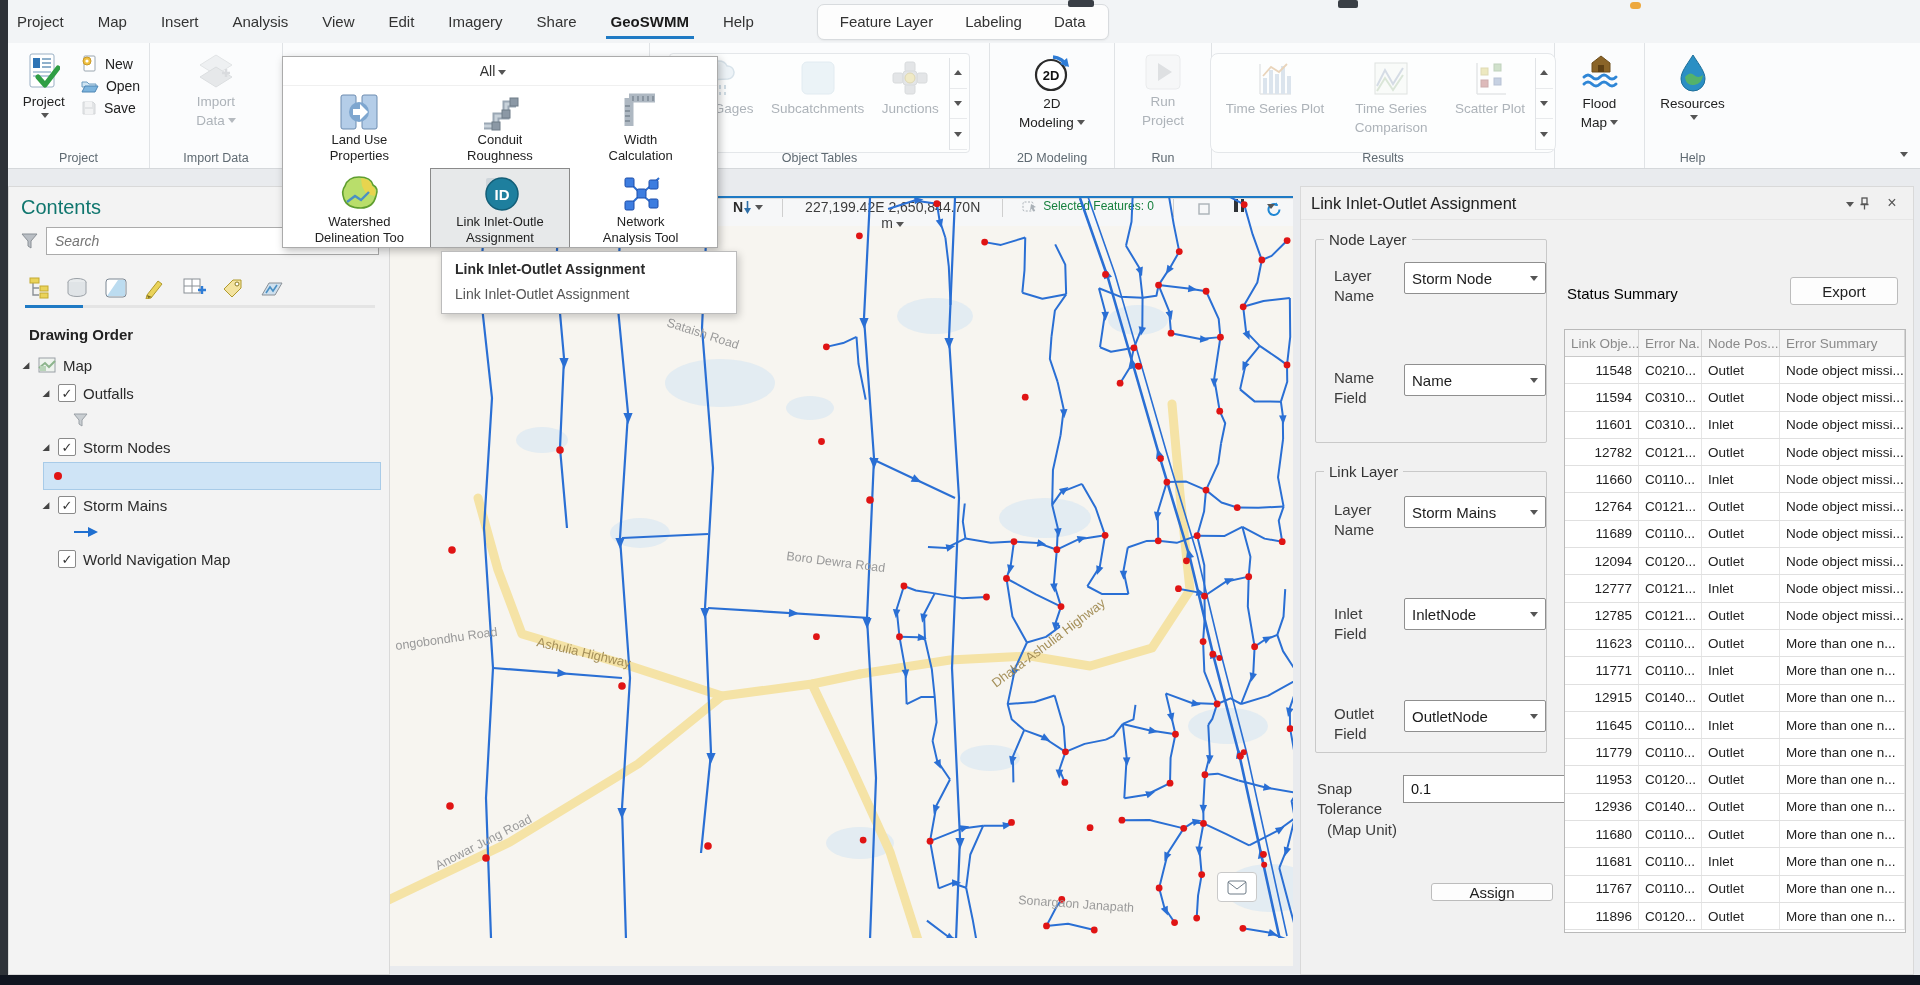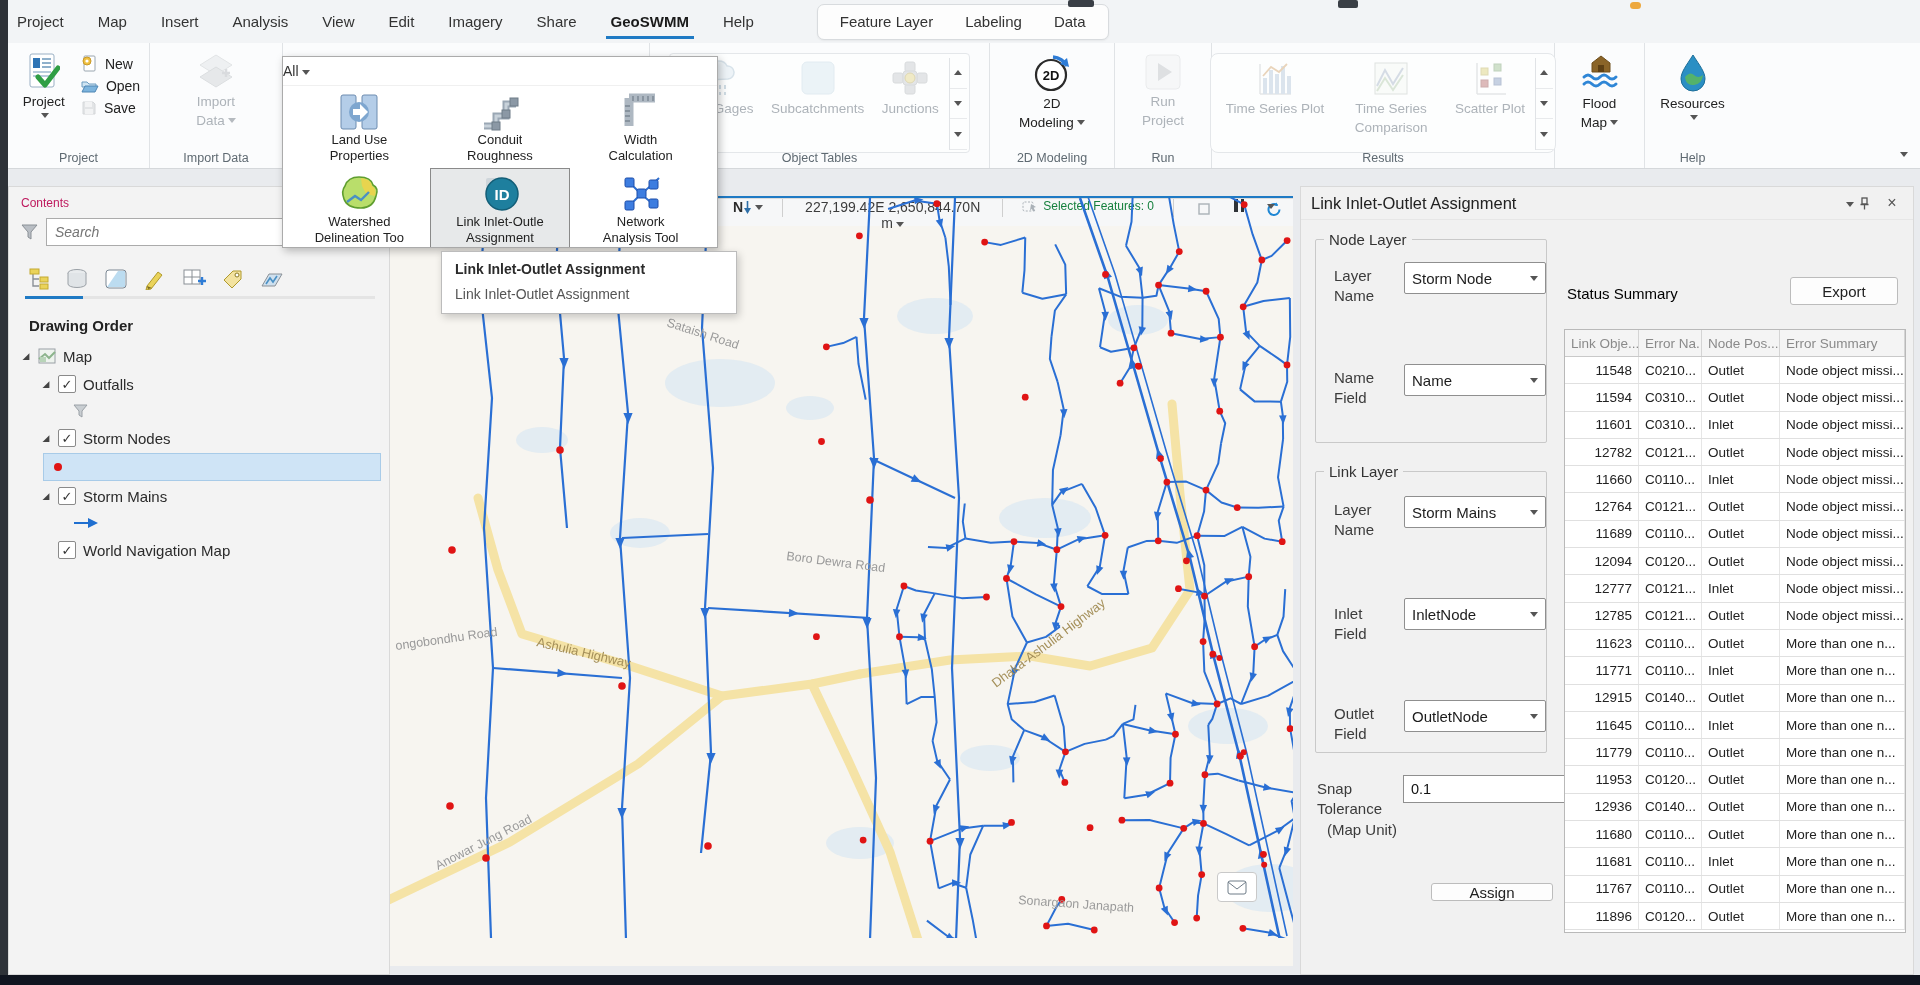--- a/index.html
+++ b/index.html
@@ -29,35 +29,35 @@
   .dis .car{border-top-color:#b5babf;}
   .smallbtns{display:flex;flex-direction:column;gap:6px;margin-left:10px;padding-top:4px;}
   .sbtn{display:flex;align-items:center;gap:7px;font-size:14px;color:#222;}
   .scrollstrip{width:17px;border-left:1px solid #e0e3e6;display:flex;flex-direction:column;height:92px;margin-left:4px;}
   .scrollstrip div{flex:1;display:flex;align-items:center;justify-content:center;border-bottom:1px solid #e8eaec;color:#555;}
   .scar{width:0;height:0;border-left:4px solid transparent;border-right:4px solid transparent;}
   .scar.up{border-bottom:5px solid #555;} .scar.dn{border-top:5px solid #555;}
   #ribbon-collapse{right:12px;top:152px;color:#555;}
   
   #flyout{left:282px;top:56px;width:434px;height:190px;background:#fff;border:1px solid #ababab;box-shadow:2px 3px 8px rgba(0,0,0,.25);z-index:40;overflow:hidden;}
-  #flyout .fl-top{height:28px;display:flex;justify-content:flex-start;align-items:center;padding-right:14px;border-bottom:1px solid #f0f0f0;font-size:14px;color:#333;}
+  #flyout .fl-top{height:28px;display:flex;justify-content:center;align-items:center;padding-right:14px;border-bottom:1px solid #f0f0f0;font-size:14px;color:#333;}
   .fl-grid{display:grid;grid-template-columns:1fr 1fr 1fr;padding:0 6px;}
   .fl-cell{display:flex;flex-direction:column;align-items:center;padding:5px 2px 4px;font-size:13px;line-height:1.2;text-align:center;color:#222;border:1px solid transparent;}
   .fl-cell .cap{white-space:nowrap;overflow:hidden;max-width:126px;}
   .fl-cell.sel{background:#e7e9ea;border:1px solid #8a8a8a;}
   
   #tooltip{left:441px;top:251px;width:268px;background:#fff;border:1px solid #bcbcbc;box-shadow:2px 3px 8px rgba(0,0,0,.2);z-index:50;padding:9px 13px 11px;}
   #tooltip .tt-title{font-size:14px;font-weight:bold;color:#2b2b2b;}
   #tooltip .tt-sub{font-size:14px;color:#555;margin-top:9px;}
   
   #left-edge{left:0;top:0;width:8px;height:985px;background:#2e3238;}
   #taskbar-strip{left:0;top:975px;width:1920px;height:10px;background:#10141f;z-index:60;}
   
   #contents{left:8px;top:186px;width:382px;height:789px;background:#f3f3f3;border:1px solid #d9d9d9;box-sizing:border-box;}
-  #contents .c-title{font-size:12px;color:#be185d;padding:9px 0 4px 12px;}
+  #contents .c-title{font-size:20px;color:#0f766e;padding:9px 0 4px 12px;}
   #contents .c-title-car{position:absolute;right:14px;top:16px;}
   .searchrow{display:flex;align-items:center;gap:8px;padding:4px 10px 6px 12px;}
   .searchrow input{flex:1;height:26px;border:1px solid #ababab;background:#fff;font-size:14px;font-style:italic;color:#444;padding:0 8px;font-family:inherit;}
   .tabsrow{display:flex;align-items:flex-end;gap:13px;padding:6px 0 0 16px;height:34px;}
   .tabsrow .ticon{width:26px;height:26px;display:flex;align-items:center;justify-content:center;}
   .tab-underline{margin:4px 14px 0 16px;height:3px;position:relative;background:#e4e4e4;}
   .tab-underline div{position:absolute;left:0;top:0;width:58px;height:3px;background:#1f7ac4;}
   .dorder{font-size:15px;font-weight:bold;color:#222;padding:18px 0 8px 20px;}
   .trow-tree{display:flex;align-items:center;height:28px;font-size:15px;color:#2b2b2b;gap:7px;}
   .expander{font-size:9px;color:#444;width:10px;text-align:center;}

